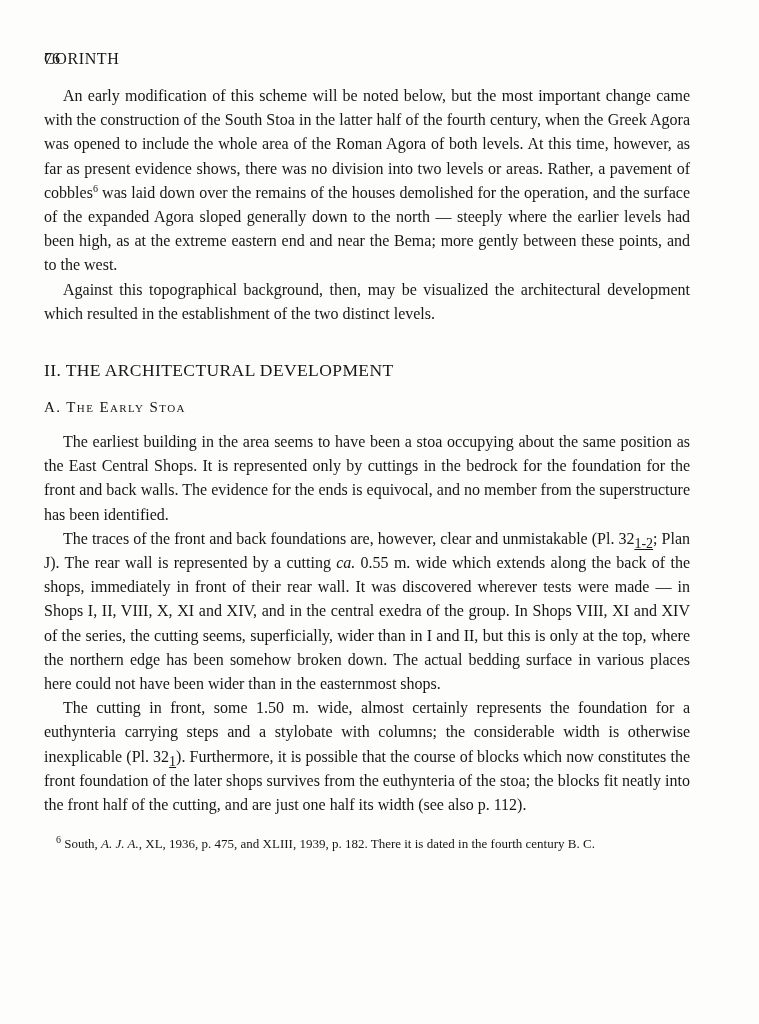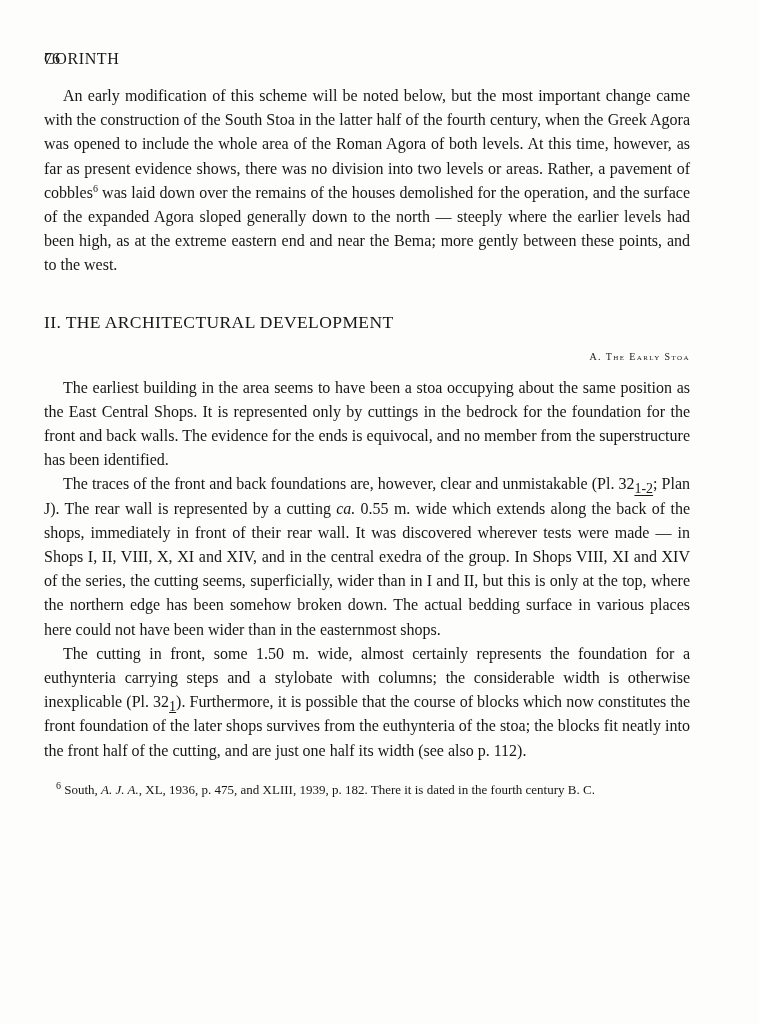--- a/index.html
+++ b/index.html
@@ -57,24 +57,24 @@
     line-height: 0;
     text-decoration: underline;
   }
   h2.section-heading {
     font-weight: normal;
     font-size: 17.5px;
     letter-spacing: 0.4px;
     margin: 34px 0 0 0;
   }
   h3.subsection-heading {
-    text-align: right;
+    text-align: left;
     font-weight: normal;
     font-variant: small-caps;
-    font-size: 10px;
+    font-size: 15px;
     letter-spacing: 1.4px;
     margin: 18px 0 14px 0;
   }
   p.footnote {
     margin: 18px 0 0 0;
     font-size: 13px;
     line-height: 18px;
     text-align: justify;
     text-indent: 12px;
   }
@@ -86,20 +86,21 @@
 <div class="page">
 
   <div class="page-header">
     <span class="page-number">76</span>
     <div class="running-head">CORINTH</div>
   </div>
 
 
   <p class="body-para indent"><span>An early modification of this scheme will be noted below, but the most important change came with the construction of the South Stoa in the latter half of the fourth century, when the Greek Agora was opened to include the whole area of the Roman Agora of both levels. At this time, however, as far as present evidence shows, there was no division into two levels or areas. Rather, a pavement of cobbles</span><sup class="fn-ref">6</sup><span> was laid down over the remains of the houses demolished for the operation, and the surface of the expanded Agora sloped generally down to the north — steeply where the earlier levels had been high, as at the extreme eastern end and near the Bema; more gently between these points, and to the west.</span></p>
 
+  <p class="body-para indent">Against this topographical background, then, may be visualized the architectural development which resulted in the establishment of the two distinct levels.</p>
 
   <h2 class="section-heading">II. THE ARCHITECTURAL DEVELOPMENT</h2>
   <h3 class="subsection-heading">A. The Early Stoa</h3>
 
   <p class="body-para indent">The earliest building in the area seems to have been a stoa occupying about the same position as the East Central Shops. It is represented only by cuttings in the bedrock for the foundation for the front and back walls. The evidence for the ends is equivocal, and no member from the superstructure has been identified.</p>
 
   <p class="body-para indent"><span>The traces of the front and back foundations are, however, clear and unmistakable (Pl. 32</span><sub class="pl-sub">1-2</sub><span>; Plan J). The rear wall is represented by a cutting </span><i>ca.</i><span> 0.55 m. wide which extends along the back of the shops, immediately in front of their rear wall. It was discovered wherever tests were made — in Shops I, II, VIII, X, XI and XIV, and in the central exedra of the group. In Shops VIII, XI and XIV of the series, the cutting seems, superficially, wider than in I and II, but this is only at the top, where the northern edge has been somehow broken down. The actual bedding surface in various places here could not have been wider than in the easternmost shops.</span></p>
 
   <p class="body-para indent"><span>The cutting in front, some 1.50 m. wide, almost certainly represents the foundation for a euthynteria carrying steps and a stylobate with columns; the considerable width is otherwise inexplicable (Pl. 32</span><sub class="pl-sub">1</sub><span>). Furthermore, it is possible that the course of blocks which now constitutes the front foundation of the later shops survives from the euthynteria of the stoa; the blocks fit neatly into the front half of the cutting, and are just one half its width (see also p. 112).</span></p>
 

